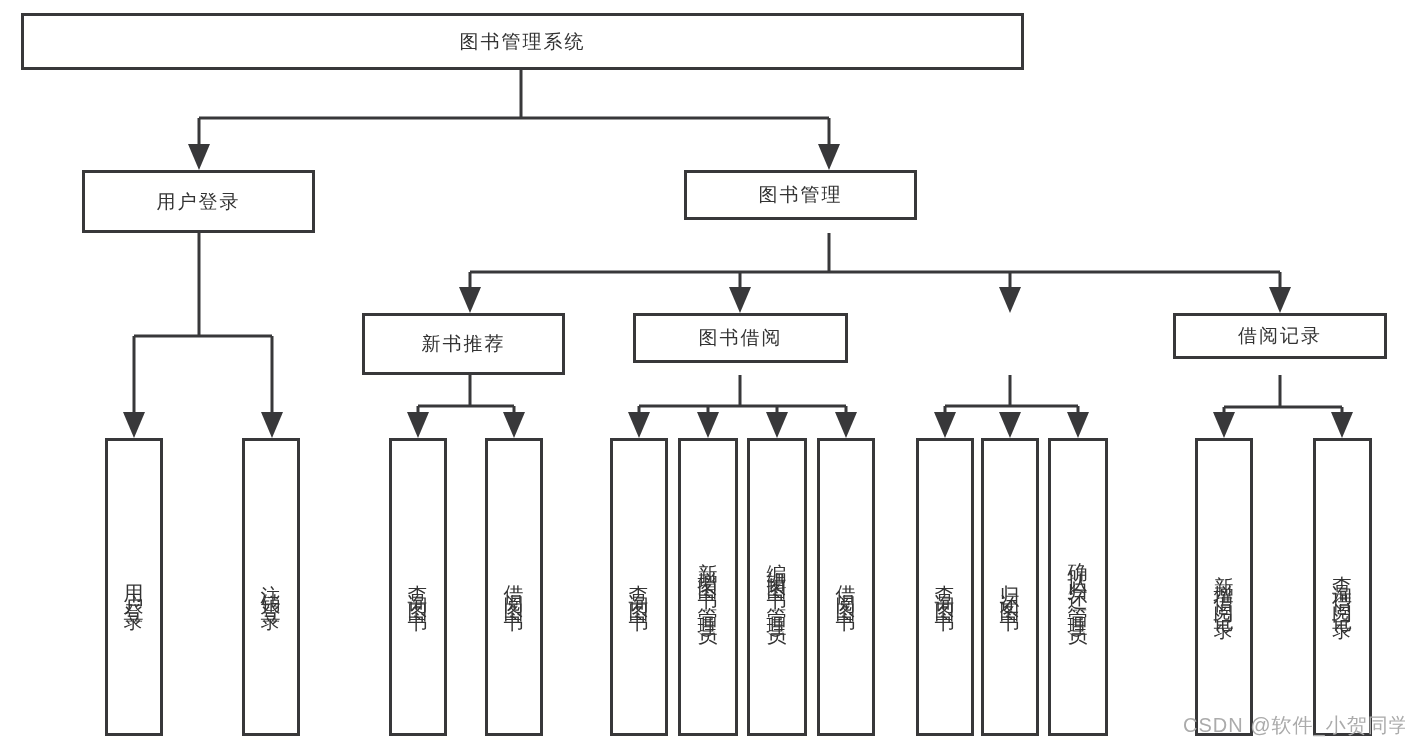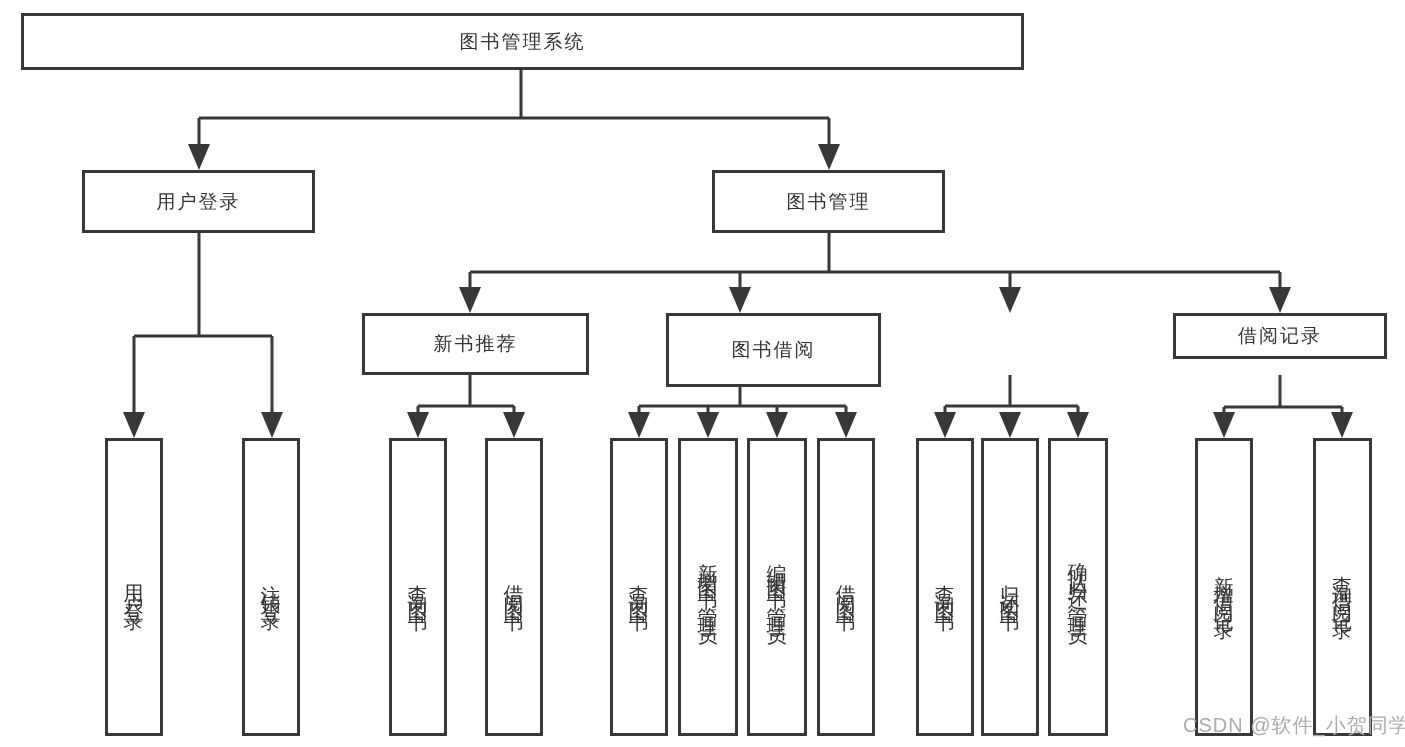--- a/index.html
+++ b/index.html
@@ -78,24 +78,24 @@
       <polygon points="999,412 1021,412 1010,438"></polygon>
       <polygon points="1067,412 1089,412 1078,438"></polygon>
       <polygon points="1213,412 1235,412 1224,438"></polygon>
       <polygon points="1331,412 1353,412 1342,438"></polygon>
     </g>
   </svg>
 
   <div class="node h-node" style="left:21px; top:13px; width:1003px; height:57px;">图书管理系统</div>
 
   <div class="node h-node" style="left:82px; top:170px; width:233px; height:63px;">用户登录</div>
-  <div class="node h-node" style="left:712px; top:170px; width:233px; height:63px;">图书管理</div>
+  <div class="node h-node" style="left:684px; top:170px; width:233px; height:50px;">图书管理</div>
 
-  <div class="node h-node" style="left:362px; top:313px; width:227px; height:62px;">新书推荐</div>
-  <div class="node h-node" style="left:633px; top:313px; width:215px; height:74px;margin-left:33px;">图书借阅</div>
+  <div class="node h-node" style="left:362px; top:313px; width:203px; height:62px;">新书推荐</div>
+  <div class="node h-node" style="left:633px; top:313px; width:215px; height:50px;">图书借阅</div>
   <div class="node h-node" style="left:1173px; top:313px; width:214px; height:46px;">借阅记录</div>
 
   <div class="node leaf" style="left:105px; top:438px; width:58px; height:298px;">
     <span class="vtext">用户登录</span>
   </div>
   <div class="node leaf" style="left:242px; top:438px; width:58px; height:298px;">
     <span class="vtext">注销登录</span>
   </div>
 
   <div class="node leaf" style="left:389px; top:438px; width:58px; height:298px;">

